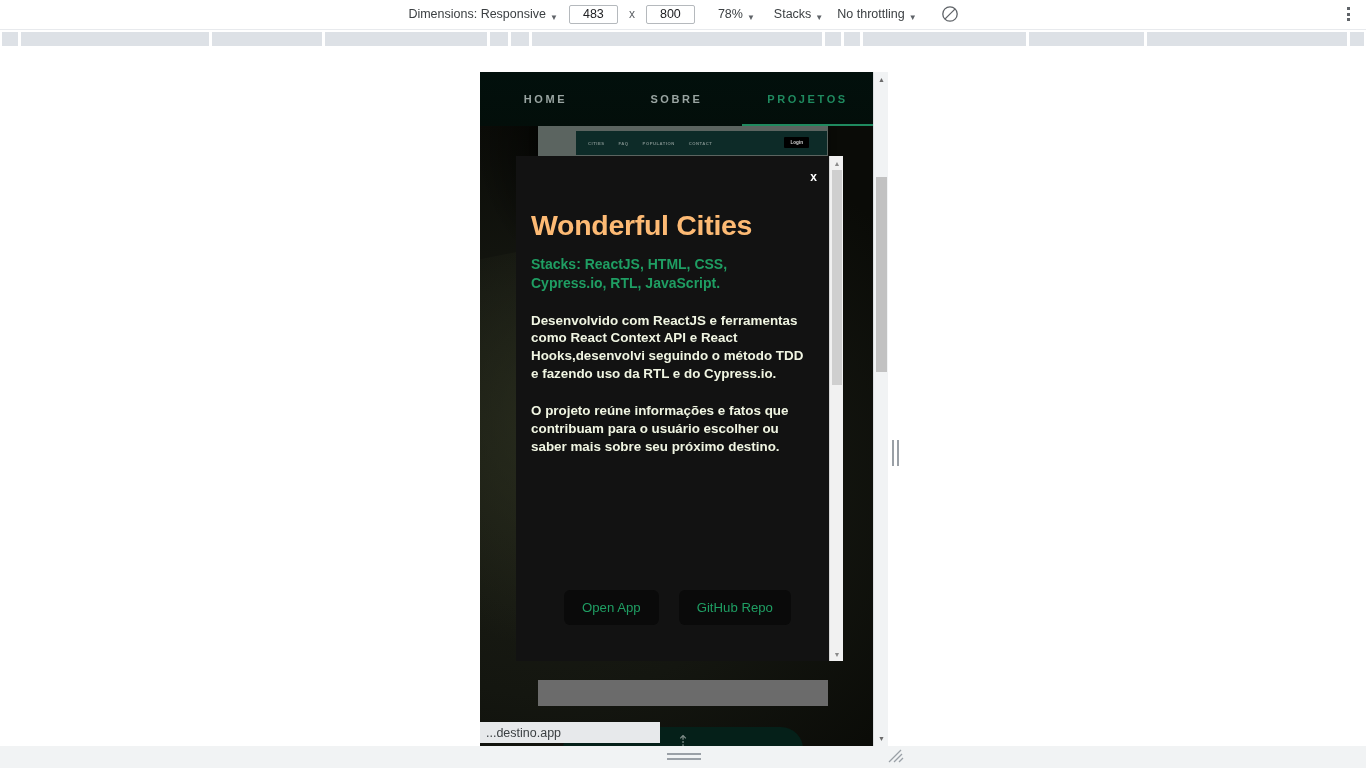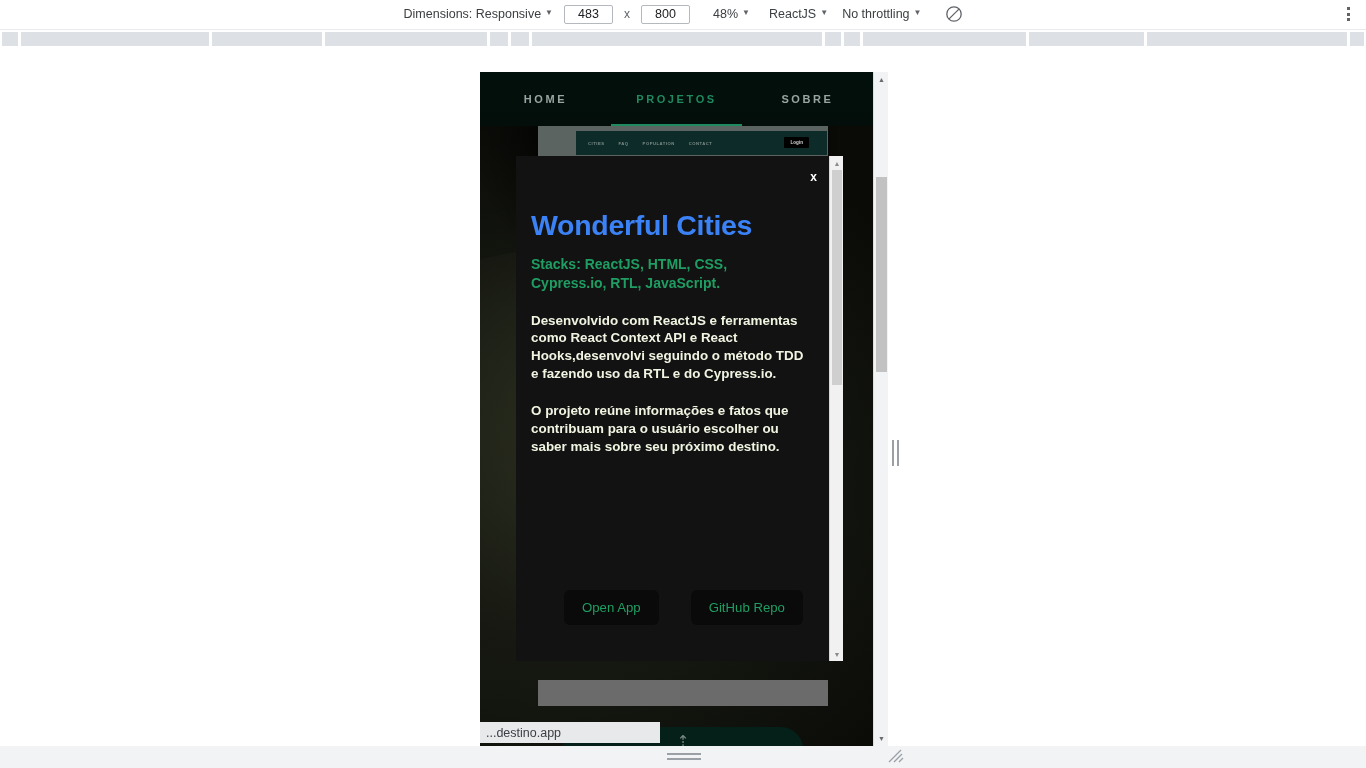--- a/index.html
+++ b/index.html
@@ -16,21 +16,21 @@
     width: 1366px; height: 28px;
     background: #ffffff;
     display: flex; align-items: center;
     font-size: 12px; color: #3c4043;
   }
   .tb-center {
     position: absolute; left: 0; top: 0; width: 1366px; height: 28px;
     display: flex; align-items: center; justify-content: center; gap: 9px;
   }
   .tb-item {
-    display: flex; align-items: flex-start; gap: 4px;
+    display: flex; align-items: flex-end; gap: 4px;
     font-size: 12.5px; color: #3c4043; white-space: nowrap;
     padding: 2px 2px; cursor: default;
   }
   .caret { font-size: 8px; color: #5f6368; position: relative; top: 1px; }
   .dim-input {
     width: 49px; height: 19px;
     border: 1px solid #b5b9bd; border-radius: 2px;
     background: #fff; font-family: "Liberation Sans", sans-serif;
     font-size: 12.5px; color: #202124; text-align: center;
     padding: 0 2px; outline: none;
@@ -161,36 +161,36 @@
     padding: 0 18px 0 15px;
     overflow: hidden;
   }
   #modal-close {
     position: absolute; right: 12px; top: 15px;
     font-size: 12px; font-weight: 700; color: #ffffff;
     cursor: pointer; line-height: 1; font-family: "Liberation Sans", sans-serif;
   }
   #modal-title {
     margin-top: 54px;
-    font-size: 28.5px; font-weight: 700; color: #3b82f6;
+    font-size: 28.5px; font-weight: 700; color: #fdba74;
     letter-spacing: -0.3px; line-height: 1.1;
   }
   #modal-stacks {
     margin-top: 14px;
     font-size: 14px; font-weight: 600; color: #1f9e63;
     line-height: 1.3; max-width: 272px;
   }
   .modal-para {
     margin-top: 20px;
     font-size: 13.4px; font-weight: 700; color: #f0f5e2;
     line-height: 1.32; max-width: 290px;
   }
   #modal-actions {
     position: absolute; left: 48px; bottom: 36px;
-    display: flex; gap: 32px;
+    display: flex; gap: 20px;
   }
   .modal-btn {
     background: #0a0a0a; color: #1f9e63;
     border: none; border-radius: 6px;
     font-family: "Liberation Sans", sans-serif;
     font-size: 13.2px; font-weight: 400;
     padding: 10px 18px; cursor: pointer; white-space: nowrap;
   }
 
   
@@ -273,25 +273,25 @@
 <div id="devtools-toolbar">
   <div class="tb-center">
     <div class="tb-item">
       <span>Dimensions: Responsive</span>
       <span class="caret">▼</span>
     </div>
     <input class="dim-input" value="483" style="">
     <span class="dim-x">x</span>
     <input class="dim-input" value="800" style="">
     <div class="tb-item" style="margin-left:12px">
-      <span>48%</span>
+      <span>78%</span>
       <span class="caret">▼</span>
     </div>
     <div class="tb-item" style="margin-left:6px">
-      <span>ReactJS</span>
+      <span>Stacks</span>
       <span class="caret">▼</span>
     </div>
     <div class="tb-item" style="margin-left:1px">
       <span>No throttling</span>
       <span class="caret">▼</span>
     </div>
     <span style="margin-left:12px">
       <svg id="rotate-icon" viewBox="0 0 20 20" fill="none" stroke="#5f6368" stroke-width="1.3">
         <circle cx="10" cy="10" r="7.2"></circle>
         <line x1="5.1" y1="14.9" x2="14.9" y2="5.1"></line>
@@ -322,22 +322,22 @@
 </div>
 
 <div id="canvas-area">
 
   <div id="device-frame">
 
     <div id="site-page">
 
       <nav id="site-nav">
         <div class="nav-link">HOME</div>
+        <div class="nav-link">SOBRE</div>
         <div class="nav-link active">PROJETOS</div>
-        <div class="nav-link">SOBRE</div>
       </nav>
 
       <div id="preview-card-top">
         <div id="preview-inner-nav">
           <span class="prev-link">CITIES</span>
           <span class="prev-link">FAQ</span>
           <span class="prev-link">POPULATION</span>
           <span class="prev-link">CONTACT</span>
           <span id="prev-login-btn">Login</span>
         </div>

